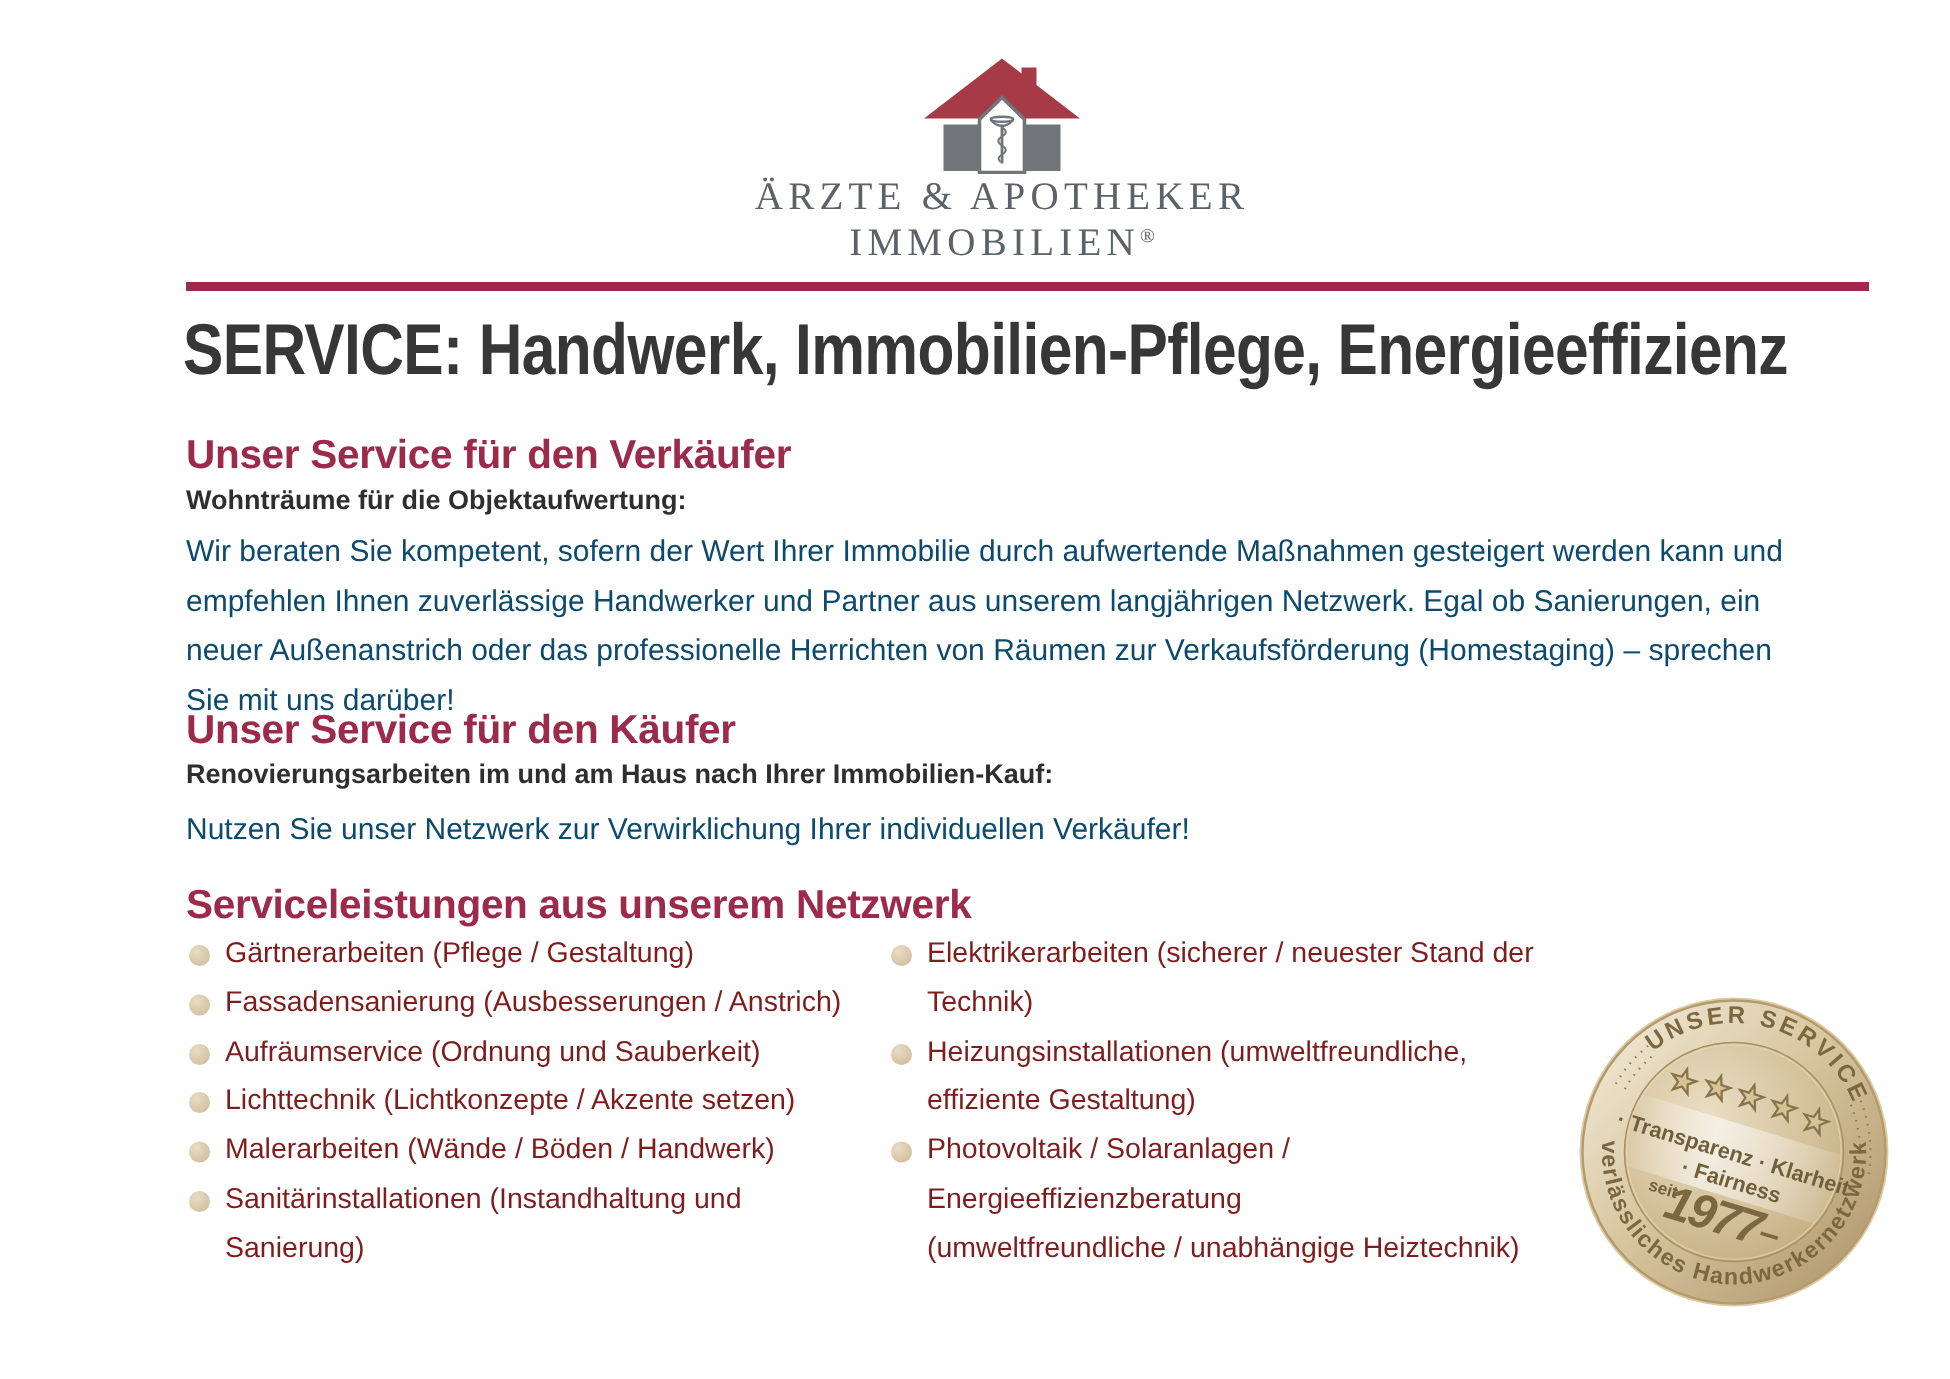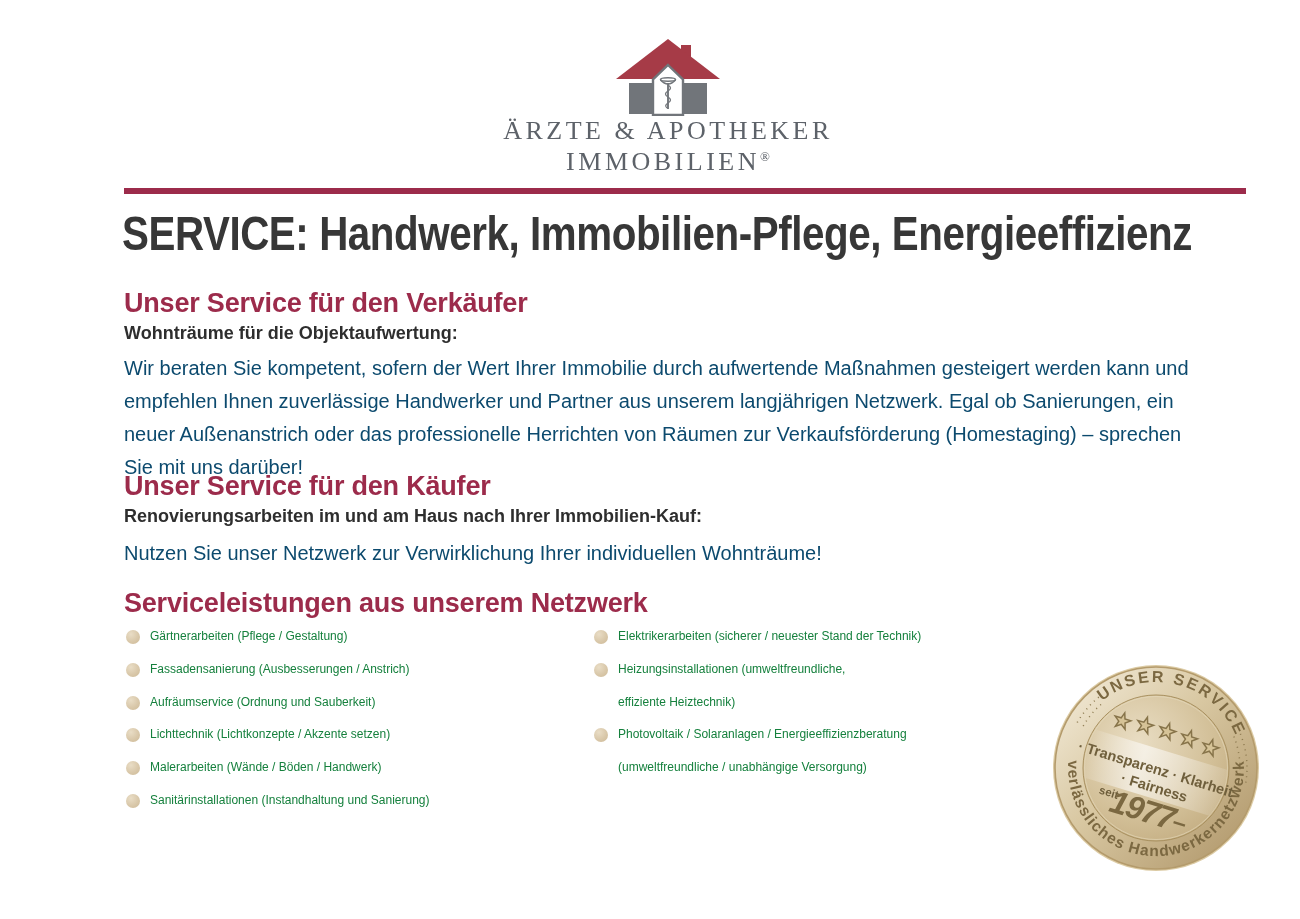--- a/index.html
+++ b/index.html
@@ -50,21 +50,21 @@
   
   .svc-list { position:absolute; top:620px; list-style:none; }
   .svc-left  { left:88px;  width:465px; }
   .svc-right { left:556px; width:480px; }
   .svc-item { display:flex; align-items:flex-start; }
   .bullet {
     flex:none; width:14px; height:14px; border-radius:50%;
     background:radial-gradient(circle at 35% 30%, #e9ddc6 0%, #d9c8aa 55%, #cdb996 100%);
     margin:10px 10px 0 2px;
   }
-  .svc-text { font-size:12px; color:#15803d; line-height:32.8px; }
+  .svc-text { font-size:19px; color:#7f1d1d; line-height:32.8px; }
   .svc-text .l2 { display:block; }
 
   
   .badge { position:absolute; left:1014px; top:662px; width:212px; height:212px; }
 </style>
 </head>
 <body>
 
 <div class="page">
 
@@ -93,21 +93,21 @@
 
   <div class="rule"></div>
   <h1 class="page-title">SERVICE: Handwerk, Immobilien-Pflege, Energieeffizienz</h1>
 
   <h2 class="sec-heading h-seller">Unser Service für den Verkäufer</h2>
   <h3 class="sub-heading sub-seller">Wohnträume für die Objektaufwertung:</h3>
   <p class="body-text p-seller">Wir beraten Sie kompetent, sofern der Wert Ihrer Immobilie durch aufwertende Maßnahmen gesteigert werden kann und empfehlen Ihnen zuverlässige Handwerker und Partner aus unserem langjährigen Netzwerk. Egal ob Sanierungen, ein neuer Außenanstrich oder das professionelle Herrichten von Räumen zur Verkaufsförderung (Homestaging) – sprechen Sie mit uns darüber!</p>
 
   <h2 class="sec-heading h-buyer">Unser Service für den Käufer</h2>
   <h3 class="sub-heading sub-buyer">Renovierungsarbeiten im und am Haus nach Ihrer Immobilien-Kauf:</h3>
-  <p class="body-text p-buyer">Nutzen Sie unser Netzwerk zur Verwirklichung Ihrer individuellen Wohnträume!</p>
+  <p class="body-text p-buyer">Nutzen Sie unser Netzwerk zur Verwirklichung Ihrer individuellen Verkäufer!</p>
 
   <h2 class="sec-heading h-network">Serviceleistungen aus unserem Netzwerk</h2>
 
   <ul class="svc-list svc-left">
     <li class="svc-item">
       <span class="bullet"></span>
       <span class="svc-text">Gärtnerarbeiten (Pflege / Gestaltung)</span>
     </li>
     <li class="svc-item">
       <span class="bullet"></span>
@@ -131,25 +131,25 @@
     </li>
   </ul>
 
   <ul class="svc-list svc-right">
     <li class="svc-item">
       <span class="bullet"></span>
       <span class="svc-text">Elektrikerarbeiten (sicherer / neuester Stand der Technik)</span>
     </li>
     <li class="svc-item">
       <span class="bullet"></span>
-      <span class="svc-text"><span>Heizungsinstallationen (umweltfreundliche,</span><span class="l2">effiziente Heiztechnik)</span></span>
-    </li>
-    <li class="svc-item">
-      <span class="bullet"></span>
-      <span class="svc-text"><span>Photovoltaik / Solaranlagen / Energieeffizienzberatung</span><span class="l2">(umweltfreundliche / unabhängige Versorgung)</span></span>
+      <span class="svc-text"><span>Heizungsinstallationen (umweltfreundliche,</span><span class="l2">effiziente Gestaltung)</span></span>
+    </li>
+    <li class="svc-item">
+      <span class="bullet"></span>
+      <span class="svc-text"><span>Photovoltaik / Solaranlagen / Energieeffizienzberatung</span><span class="l2">(umweltfreundliche / unabhängige Heiztechnik)</span></span>
     </li>
   </ul>
 
   <svg class="badge" viewBox="0 0 212 212" aria-hidden="true">
     <defs>
       <linearGradient id="ringGrad" x1="0" y1="0" x2="1" y2="1">
         <stop offset="0" stop-color="#f6efdf"></stop>
         <stop offset="0.45" stop-color="#d8c7a1"></stop>
         <stop offset="1" stop-color="#ac9265"></stop>
       </linearGradient>

